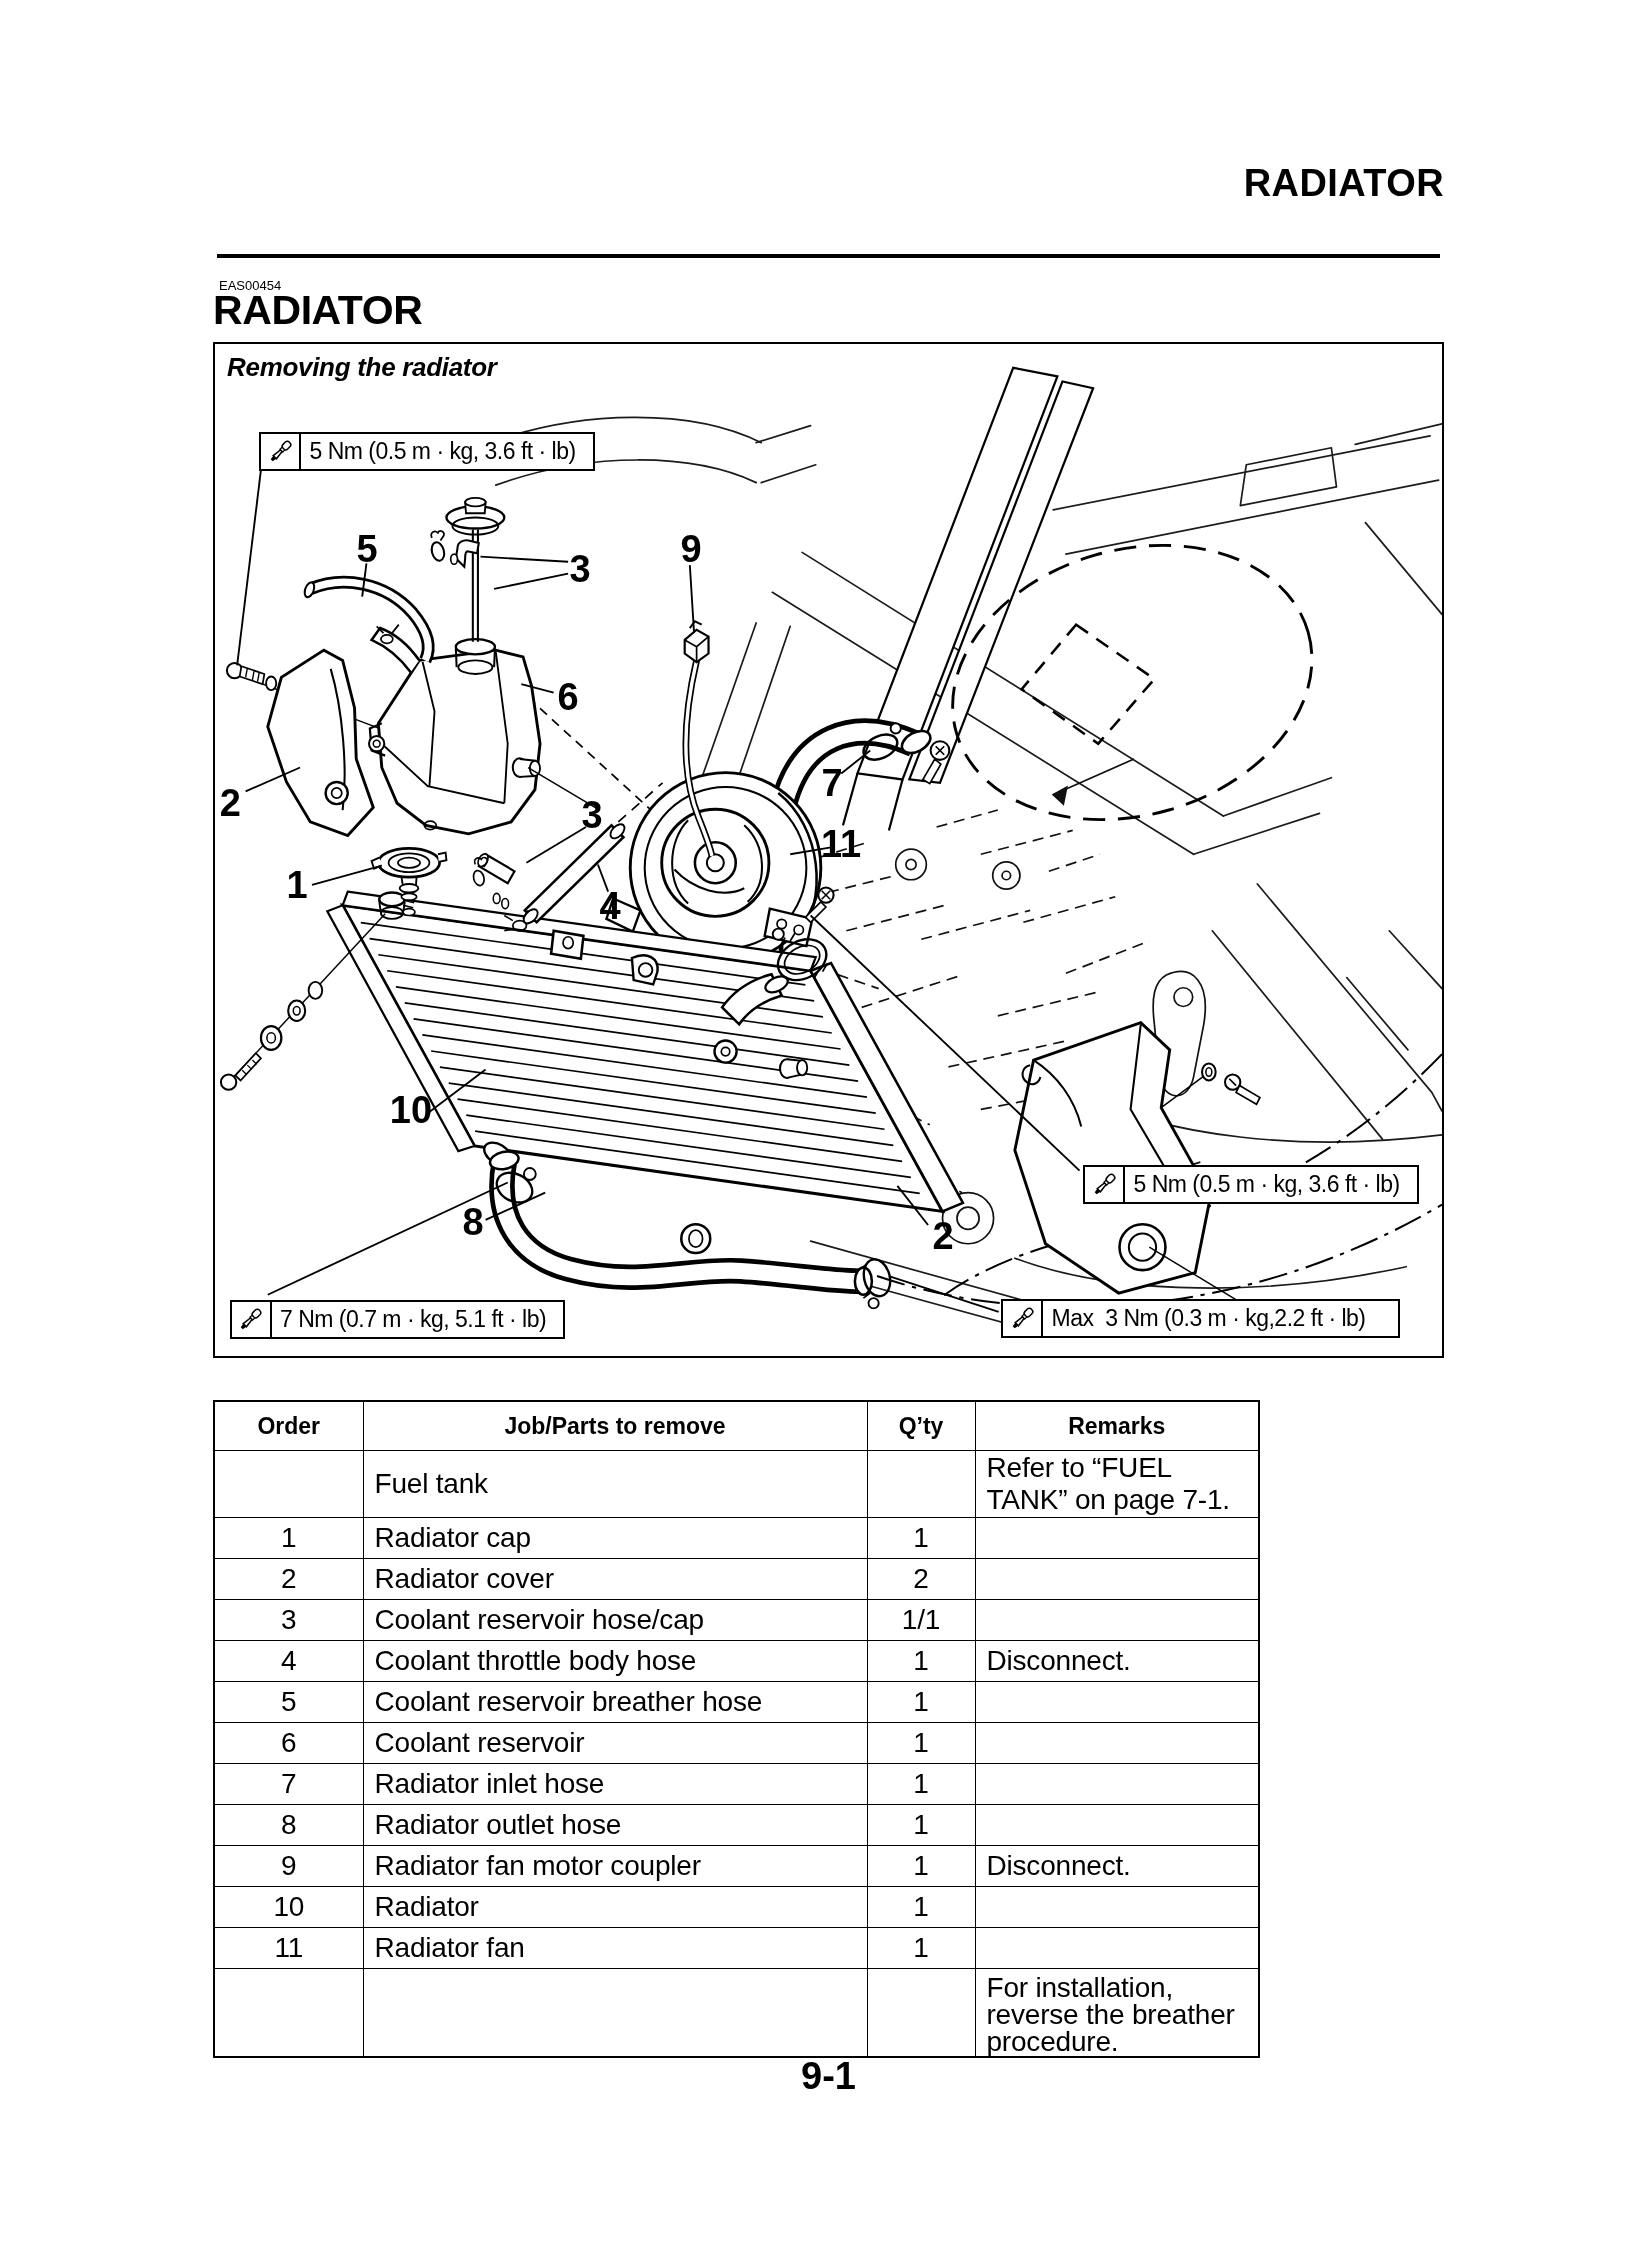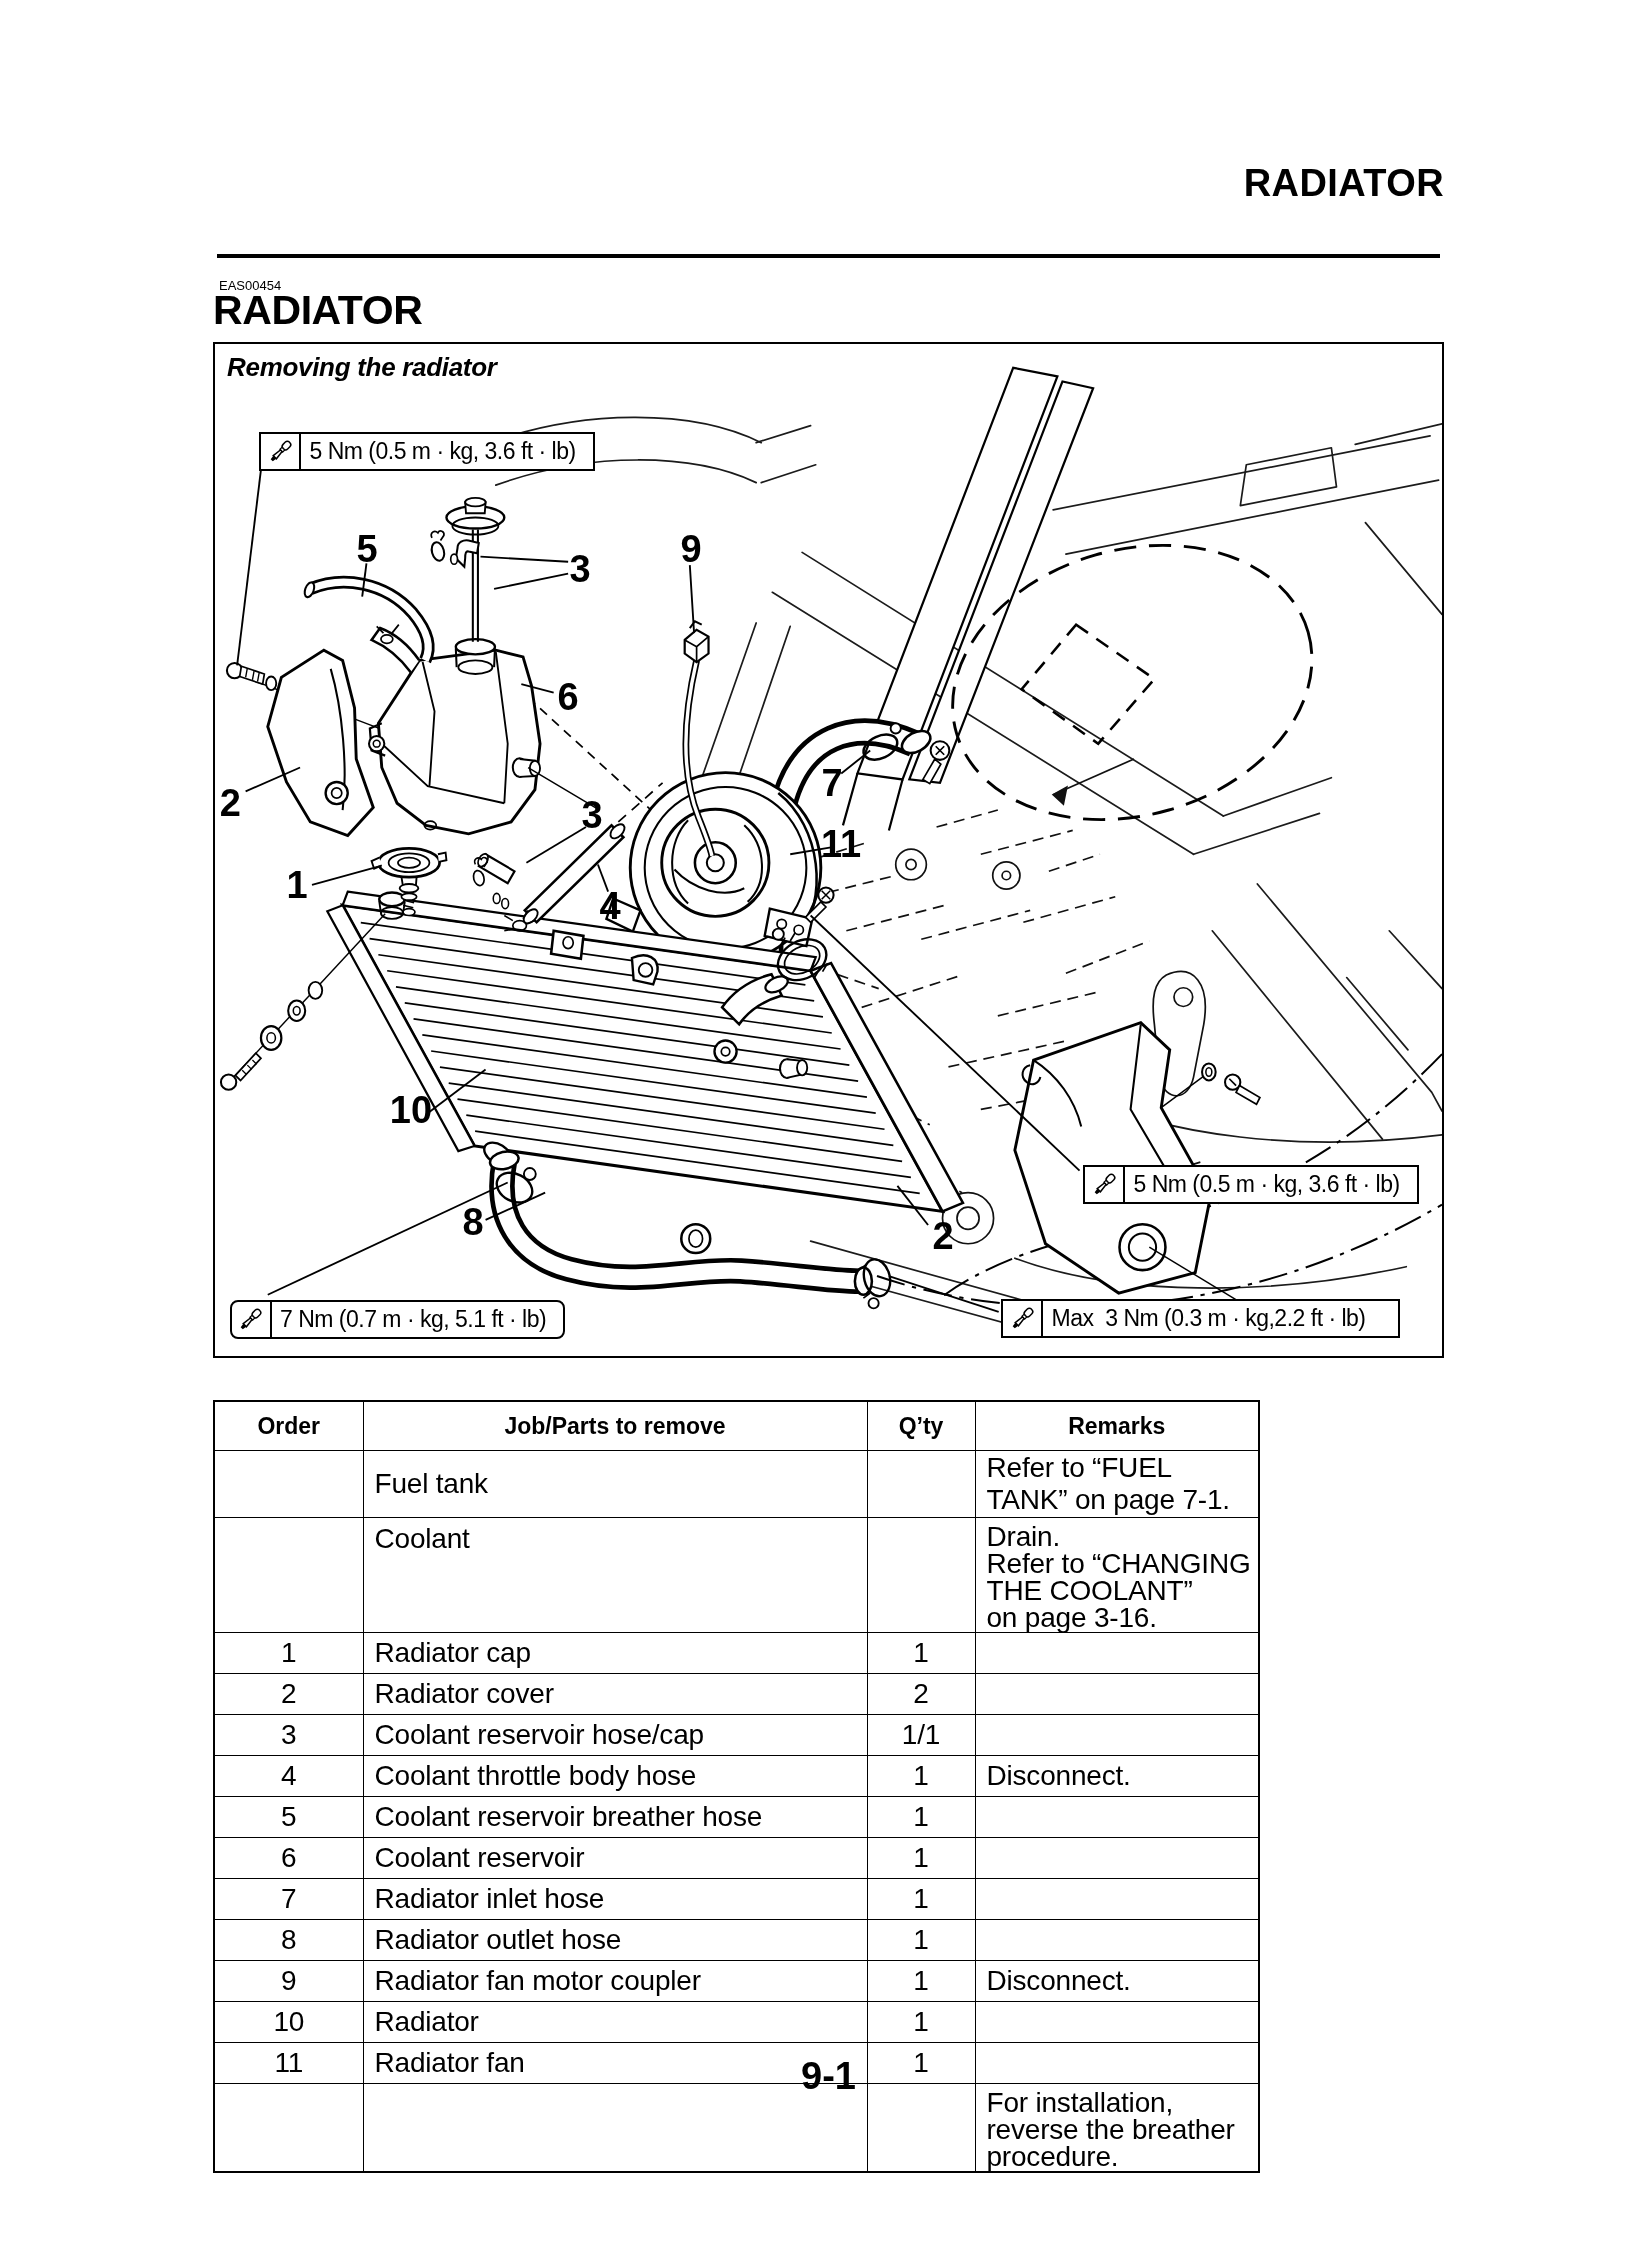--- a/index.html
+++ b/index.html
@@ -338,21 +338,21 @@
             <g transform="rotate(45 18 18)">
               <rect x="14" y="2" width="8" height="11" rx="3.5" fill="#fff" stroke="#000" stroke-width="1.8"></rect>
               <rect x="15.6" y="13" width="4.8" height="3.6" fill="#fff" stroke="#000" stroke-width="1.5"></rect>
               <path d="M16.6 16.6 h2.8 l1.4 11.4 h-5.6 z" fill="#fff" stroke="#000" stroke-width="1.8"></path>
               <path d="M15.4 28 h5.2 l-0.8 5.4 h-3.6 z" fill="#000"></path>
             </g>
           </svg>
         </span>
         <span class="tq-text">5 Nm (0.5 m · kg, 3.6 ft · lb)</span>
       </div>
-      <div class="tq" style="left: 14.5px; top: 956px; width: 335px; border-radius: 8px;">
+      <div class="tq" style="left: 14.5px; top: 956px; width: 335px;">
         <span class="tq-icon">
           <svg viewBox="0 0 36 36" width="29" height="29">
             <g transform="rotate(45 18 18)">
               <rect x="14" y="2" width="8" height="11" rx="3.5" fill="#fff" stroke="#000" stroke-width="1.8"></rect>
               <rect x="15.6" y="13" width="4.8" height="3.6" fill="#fff" stroke="#000" stroke-width="1.5"></rect>
               <path d="M16.6 16.6 h2.8 l1.4 11.4 h-5.6 z" fill="#fff" stroke="#000" stroke-width="1.8"></path>
               <path d="M15.4 28 h5.2 l-0.8 5.4 h-3.6 z" fill="#000"></path>
             </g>
           </svg>
         </span>
@@ -404,30 +404,20 @@
       <th>Remarks</th>
     </tr>
   </thead>
   <tbody id="parts-body">
       <tr>
         <td class="c"></td>
         <td class="l">Fuel tank</td>
         <td class="c"></td>
         <td class="l">Refer to “FUEL TANK” on page 7-1.</td>
       </tr>
-      <tr class="vtop" style="height: 85px;">
-        <td class="c"></td>
-        <td class="l">Coolant</td>
-        <td class="c"></td>
-        <td class="l">
-          <div class="rline">Drain.</div>
-          <div class="rline">Refer to “CHANGING THE COOLANT”</div>
-          <div class="rline">on page 3-16.</div>
-        </td>
-      </tr>
       <tr>
         <td class="c">1</td>
         <td class="l">Radiator cap</td>
         <td class="c">1</td>
         <td class="l"></td>
       </tr>
       <tr>
         <td class="c">2</td>
         <td class="l">Radiator cover</td>
         <td class="c">2</td>

